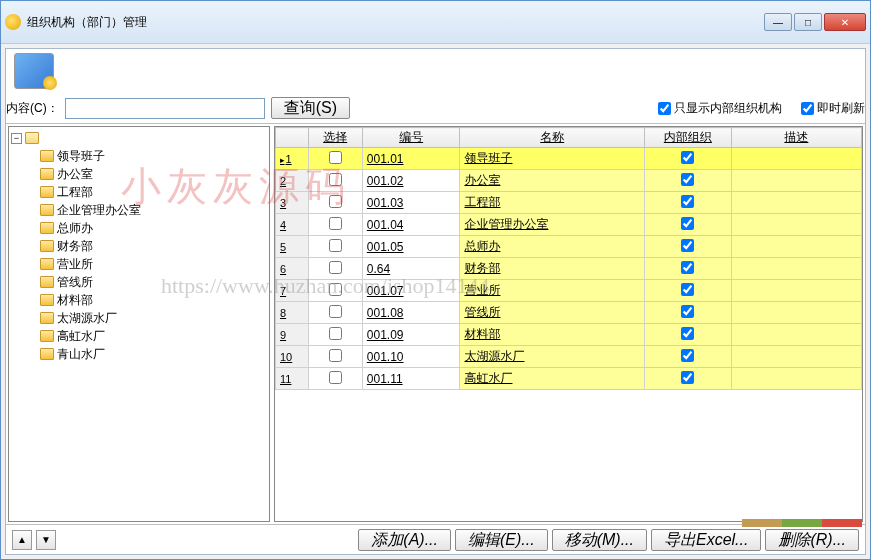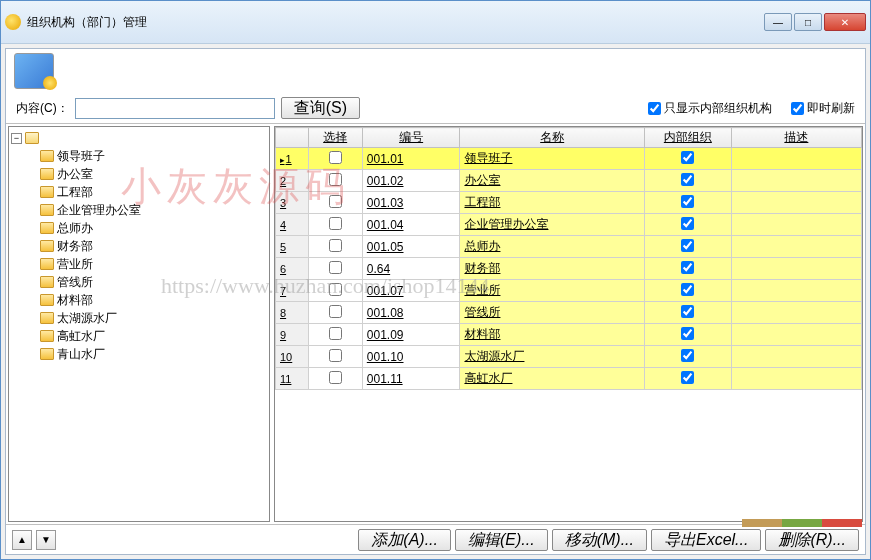--- a/index.html
+++ b/index.html
@@ -13,21 +13,21 @@
 .win-controls { display: flex; gap: 2px; }
 .win-btn { width: 28px; height: 18px; border: 1px solid #7a99b8; background: linear-gradient(#e8f1fa, #c9dbed); display: flex; align-items: center; justify-content: center; font-size: 10px; cursor: pointer; border-radius: 2px; }
 .win-btn.close { background: linear-gradient(#e98a7f, #d64531); color: #fff; border-color: #a33; width: 42px; }
 
 .content-frame { flex: 1; margin: 4px; border: 1px solid #a9b9cc; background: #fff; display: flex; flex-direction: column; }
 
 .top-icon-row { height: 44px; display: flex; align-items: center; padding: 4px 8px; }
 .big-icon { width: 40px; height: 36px; background: linear-gradient(135deg, #6db3f2, #3a7bd5); border: 1px solid #999; position: relative; border-radius: 3px; }
 .big-icon::after { content: ""; position: absolute; bottom: -2px; right: -4px; width: 14px; height: 14px; background: radial-gradient(circle,#ffe36b,#e8a500); border-radius: 50%; }
 
-.filter-row { height: 30px; display: flex; align-items: center; padding: 0 10px; gap: 6px; }
+.filter-row { height: 30px; display: flex; align-items: center; padding: 0 0; gap: 6px; }
 .filter-row label { white-space: nowrap; }
 .filter-input { width: 200px; height: 21px; border: 1px solid #7b9ebd; padding: 0 4px; }
 .btn { height: 22px; padding: 0 12px; border: 1px solid #888; background: linear-gradient(#fdfdfd,#e4e4e4); cursor: pointer; border-radius: 2px; font-size: 16px; }
 .filter-spacer { flex: 1; }
 .chk { vertical-align: middle; }
 
 .main-split { flex: 1; display: flex; border-top: 1px solid #c0c0c0; overflow: hidden; }
 
 
 .tree-panel { width: 262px; border: 1px solid #888; margin: 2px; background: #fff; overflow: auto; padding: 2px; }

